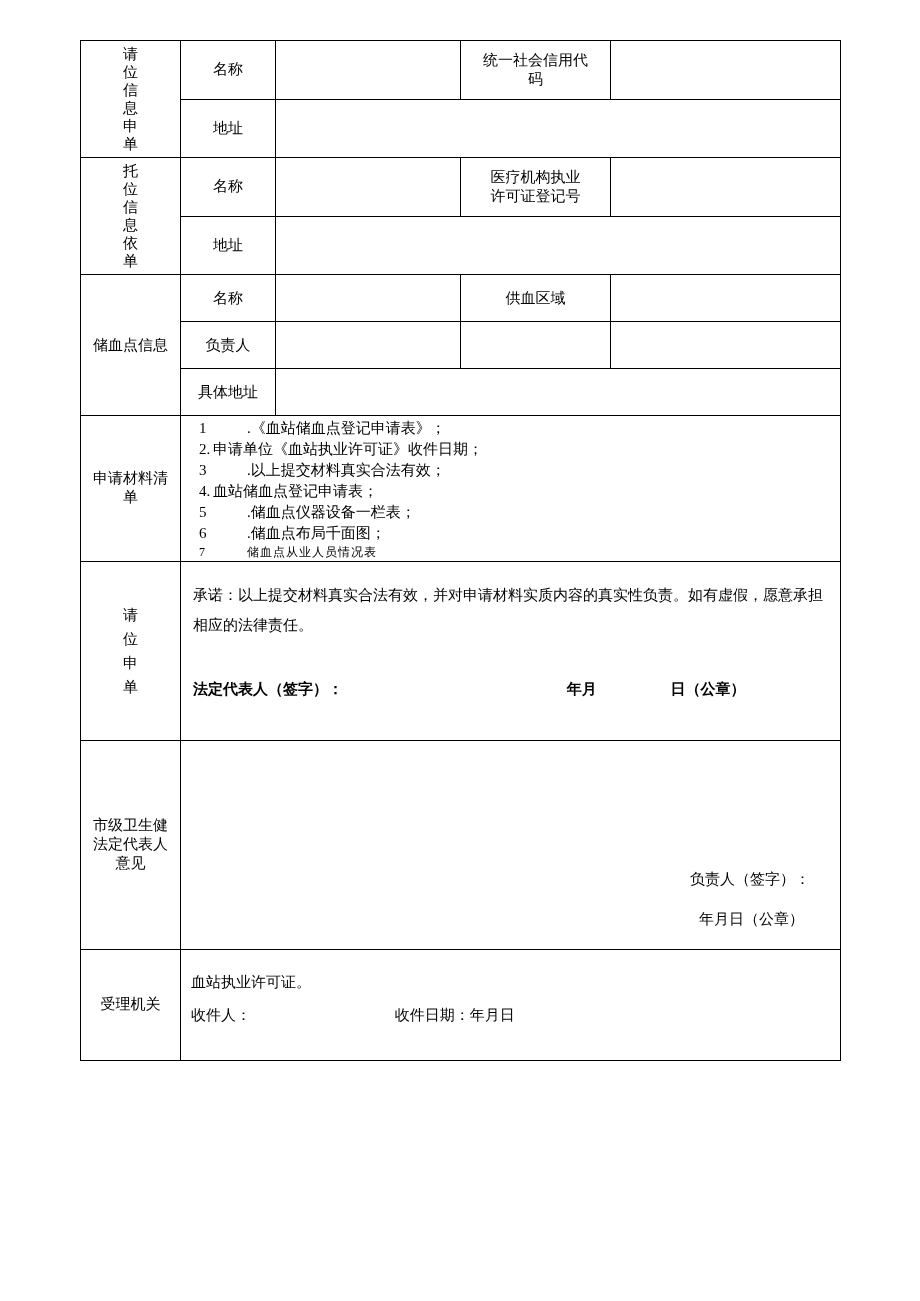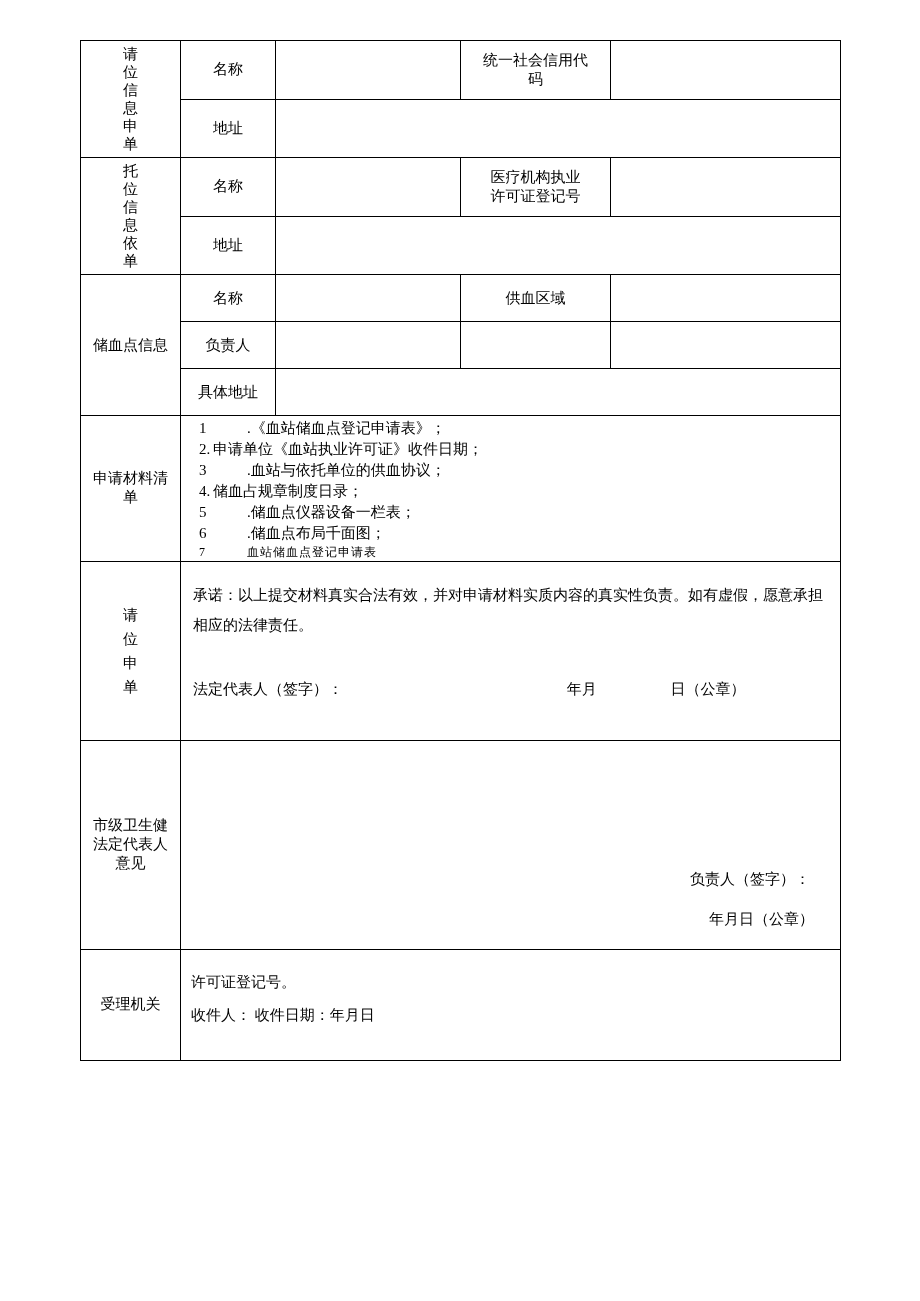--- a/index.html
+++ b/index.html
@@ -31,29 +31,29 @@
     line-height: 1.2;
   }
   .vlabel span { display: block; }
   .tall-row td { height: 38px; }
   .materials-cell { padding: 2px 2px 0 18px; line-height: 1.4; vertical-align: top; }
   .materials-cell .line { white-space: nowrap; }
   .materials-cell .num { display: inline-block; width: 14px; }
   .materials-cell .gap { display: inline-block; width: 34px; }
   .materials-cell .cut { font-size: 12px; letter-spacing: 1px; }
   .promise-cell { padding: 18px 12px 36px 12px; line-height: 2.0; }
-  .sig-line { margin-top: 34px; }
+  .sig-line { margin-top: 34px; font-weight: bold; }
   .sig-line .lbl { display: inline-block; }
   .sig-line .ym { display: inline-block; margin-left: 220px; }
   .sig-line .d { display: inline-block; margin-left: 70px; }
   .city-cell { height: 200px; position: relative; }
   .city-sign { position: absolute; right: 30px; bottom: 60px; margin-top: 48px; }
-  .city-date { position: absolute; right: 26px; bottom: 20px; }
+  .city-date { position: absolute; right: 36px; bottom: 20px; }
   .accept-cell { padding: 16px 10px 28px 10px; line-height: 2.2; }
-  .accept-cell .rdate { display: inline-block; }
+  .accept-cell .rdate { display: inline-block; margin-left: 140px; }
 </style>
 </head>
 <body>
 
 <div class="page">
 <table>
 <colgroup>
   <col style="width:100px">
   <col style="width:95px">
   <col style="width:185px">
@@ -125,25 +125,25 @@
 </tr>
 
 <tr>
   <td class="center">
     <div>申请材料清</div>
     <div>单</div>
   </td>
   <td colspan="4" class="materials-cell">
     <div class="line"><span class="num">1</span><span class="gap"></span><span>.《血站储血点登记申请表》；</span></div>
     <div class="line"><span class="num">2.</span><span>申请单位《血站执业许可证》收件日期；</span></div>
-    <div class="line"><span class="num">3</span><span class="gap"></span><span>.血站与依托单位的供血协议；</span></div>
-    <div class="line"><span class="num">4.</span><span>储血占规章制度日录；</span></div>
+    <div class="line"><span class="num">3</span><span class="gap"></span><span>.以上提交材料真实合法有效；</span></div>
+    <div class="line"><span class="num">4.</span><span>血站储血点登记申请表；</span></div>
     <div class="line"><span class="num">5</span><span class="gap"></span><span>.储血点仪器设备一栏表；</span></div>
     <div class="line"><span class="num">6</span><span class="gap"></span><span>.储血点布局千面图；</span></div>
-    <div class="line cut"><span class="num">7</span><span class="gap"></span><span>血站储血点登记申请表</span></div>
+    <div class="line cut"><span class="num">7</span><span class="gap"></span><span>储血点从业人员情况表</span></div>
   </td>
 </tr>
 
 <tr>
   <td class="vlabel" style="line-height:1.6">
     <span>请</span>
     <span>位</span>
     <span>申</span>
     <span>单</span>
   </td>
@@ -165,21 +165,21 @@
   </td>
   <td colspan="4" class="city-cell">
     <div class="city-sign">负责人（签字）：</div>
     <div class="city-date">年月日（公章）</div>
   </td>
 </tr>
 
 <tr>
   <td class="center">受理机关</td>
   <td colspan="4" class="accept-cell">
-    <div>许可证登记号。</div>
+    <div>血站执业许可证。</div>
     <div>
       <span>收件人：</span>
       <span class="rdate">收件日期：年月日</span>
     </div>
   </td>
 </tr>
 
 </tbody>
     </table>
 </div>

